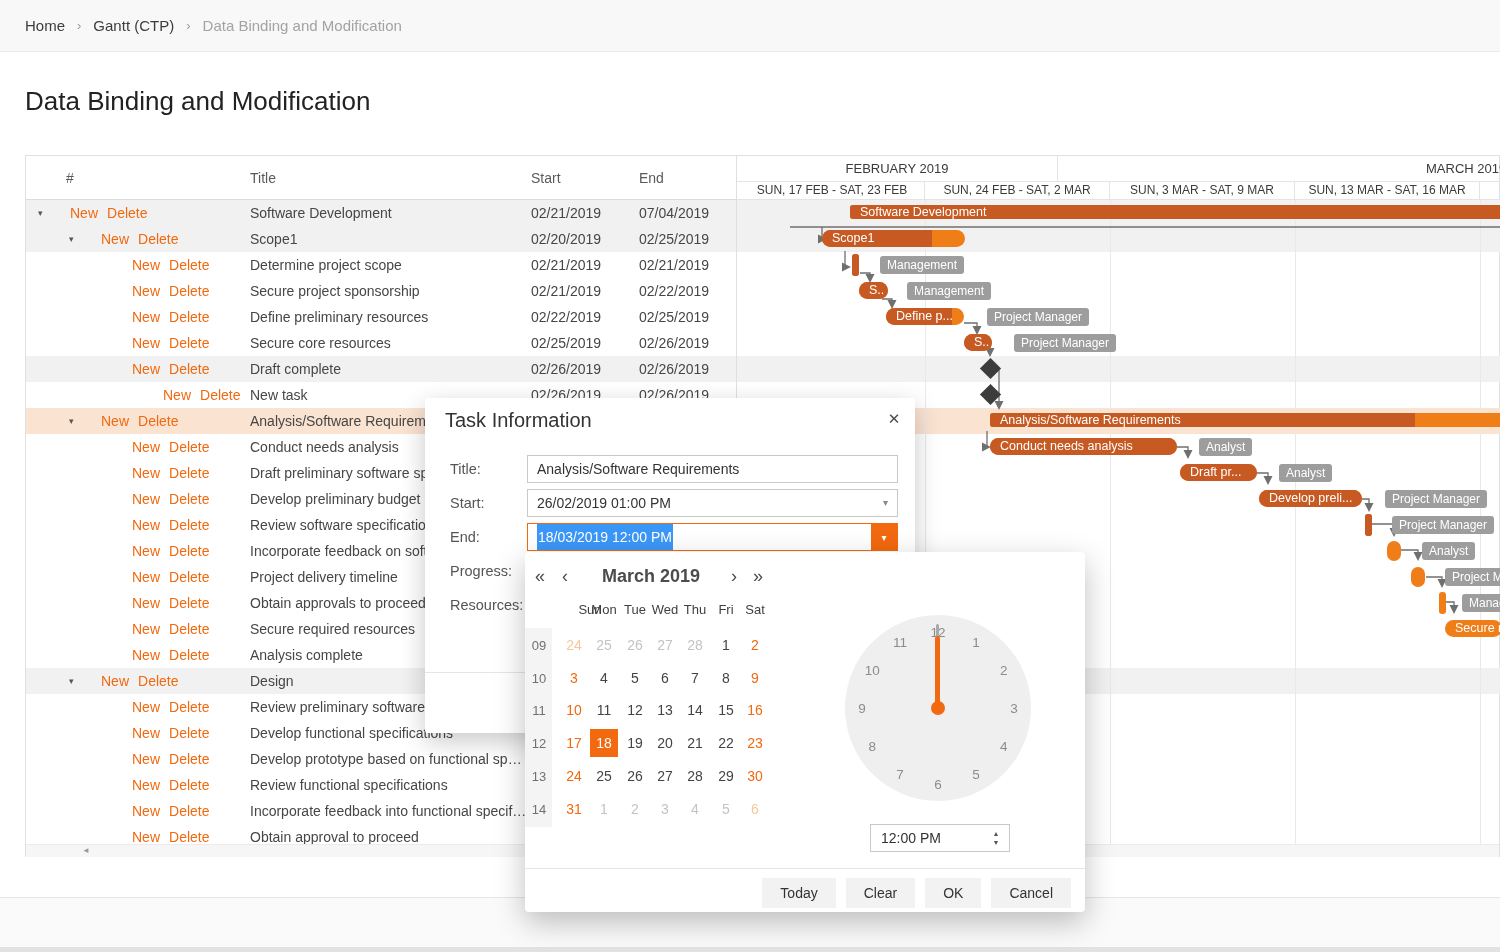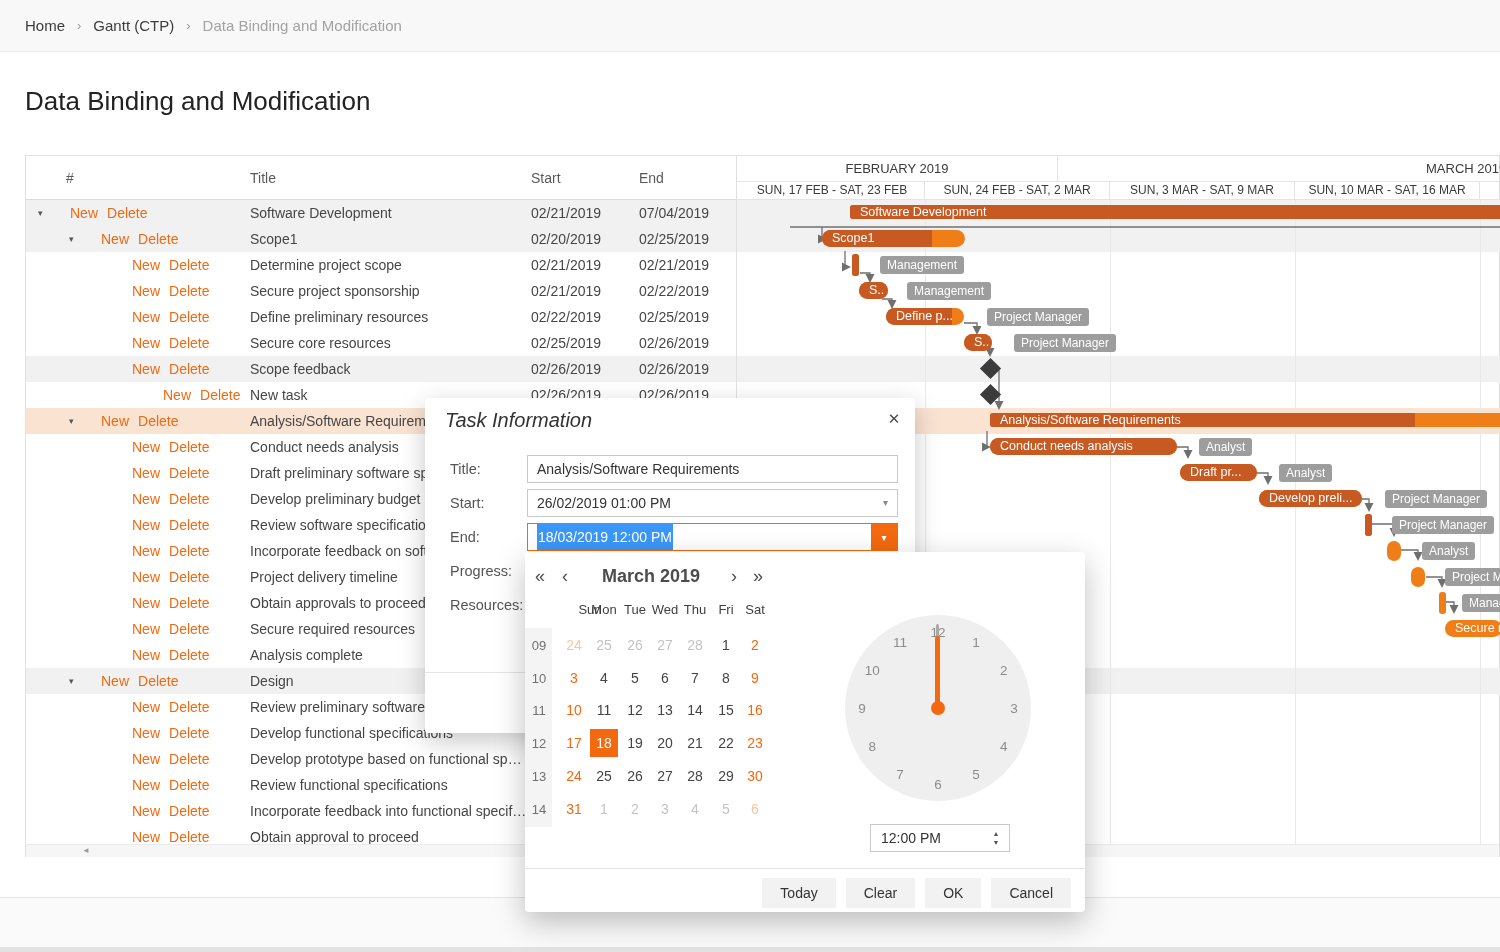--- a/index.html
+++ b/index.html
@@ -59,21 +59,21 @@
   
   .h-scrollbar { position:absolute; left:0; top:688px; width:1473px; height:13px; background:#f6f6f6; border-top:1px solid #ebebeb; cursor:pointer; }
   .h-arrow { position:absolute; left:56px; top:0; line-height:12px; font-size:8px; color:#999; }
 
   
   .footer-area { position:absolute; left:0; top:897px; width:1500px; height:50px; background:#fafafa; border-top:1px solid #e6e6e6; }
   .footer-strip { position:absolute; left:0; top:947px; width:1500px; height:5px; background:#e2e2e2; }
 
   
   .dialog { position:absolute; left:425px; top:398px; width:490px; height:335px; background:#fff; border-radius:3px; box-shadow:0 8px 26px rgba(0,0,0,.22); }
-  .d-title { position:absolute; left:20px; top:11px; font-size:20px; color:#333;font-style:italic; }
+  .d-title { position:absolute; left:20px; top:11px; font-size:20px; color:#333; }
   .d-close { position:absolute; right:10px; top:10px; width:22px; height:22px; text-align:center; line-height:22px; font-size:15px; font-weight:bold; color:#4c4c4c; cursor:pointer; }
   .d-label { position:absolute; left:25px; font-size:14.5px; color:#555; line-height:28px; }
   .d-input { position:absolute; left:102px; width:371px; height:28px; border:1px solid #c9c9c9; background:#fff; font-size:14px; color:#333; line-height:26px; padding-left:9px; white-space:nowrap; overflow:hidden; }
   .d-input .chev { position:absolute; right:9px; top:0; font-size:10px; color:#888; line-height:26px; }
   .d-input.focus { border-color:var(--accent); padding-right:28px; }
   .d-sel { background:var(--sel-blue); color:#fff; padding:14px 1px; }
   .dd-btn { position:absolute; right:0; top:0; width:26px; height:26px; background:var(--accent); border:none; color:#fff; font-size:10px; cursor:pointer; }
   .d-divider { position:absolute; left:0; top:274px; width:490px; height:1px; background:#e5e5e5; }
 
   
@@ -182,21 +182,21 @@
             </span>
             <span class="t-cell t-title">Secure core resources</span>
             <span class="t-cell t-start">02/25/2019</span>
             <span class="t-cell t-end">02/26/2019</span>
           </div>
           <div class="trow bg-g" style="top: 156px;">
             <span class="t-links" style="left: 106px;">
               <a>New</a>
               <a>Delete</a>
             </span>
-            <span class="t-cell t-title">Scope feedback</span>
+            <span class="t-cell t-title">Draft complete</span>
             <span class="t-cell t-start">02/26/2019</span>
             <span class="t-cell t-end">02/26/2019</span>
           </div>
           <div class="trow" style="top: 182px;">
             <span class="t-links" style="left: 137px;">
               <a>New</a>
               <a>Delete</a>
             </span>
             <span class="t-cell t-title">New task</span>
             <span class="t-cell t-start">02/26/2019</span>
@@ -363,21 +363,21 @@
     <div class="chart-pane">
       <div class="c-months" id="c-months">
           <div class="c-month" style="left: 0px; width: 320px; text-align: center;">FEBRUARY 2019</div>
           <div class="c-month" style="left: 689px;">MARCH 2019</div>
           <div class="c-month-border" style="left: 320px;"></div>
         </div>
       <div class="c-weeks" id="c-weeks">
           <div class="c-week" style="left: 3px; width: 185px;">SUN, 17 FEB - SAT, 23 FEB</div>
           <div class="c-week" style="left: 188px; width: 185px;">SUN, 24 FEB - SAT, 2 MAR</div>
           <div class="c-week" style="left: 373px; width: 185px;">SUN, 3 MAR - SAT, 9 MAR</div>
-          <div class="c-week" style="left: 558px; width: 185px;">SUN, 10 MAR - SAT, 16 MAR</div>
+          <div class="c-week" style="left: 558px; width: 185px;">SUN, 13 MAR - SAT, 16 MAR</div>
           <div class="c-week" style="left: 743px; width: 185px;"></div>
         </div>
       <div class="c-body" id="c-body">
           <div class="c-band bg-g" style="top: 0px;"></div>
           <div class="c-band bg-g" style="top: 26px;"></div>
           <div class="c-band" style="top: 52px;"></div>
           <div class="c-band" style="top: 78px;"></div>
           <div class="c-band" style="top: 104px;"></div>
           <div class="c-band" style="top: 130px;"></div>
           <div class="c-band bg-g" style="top: 156px;"></div>

